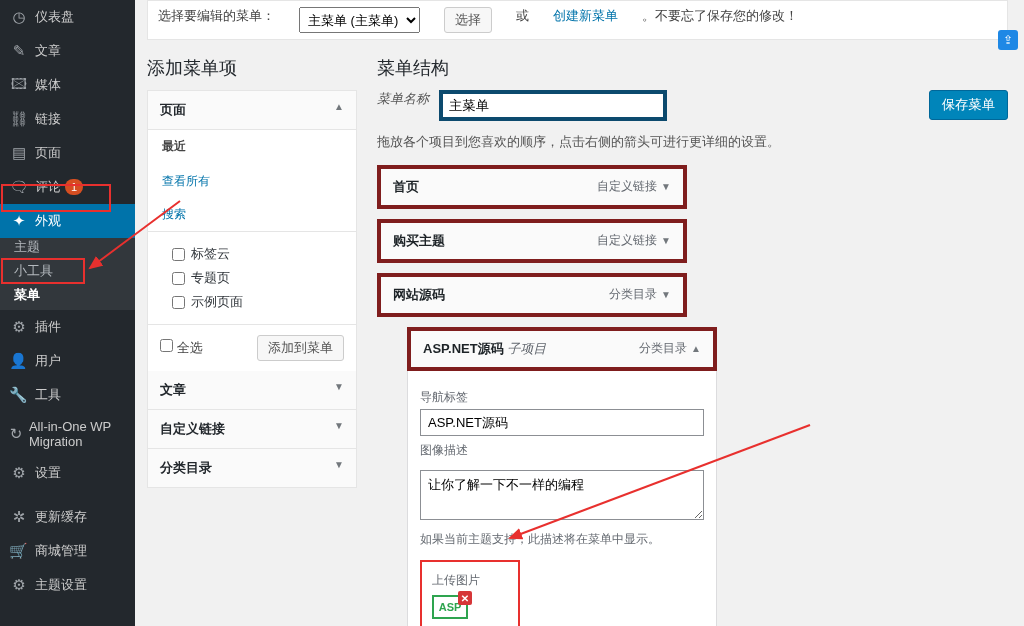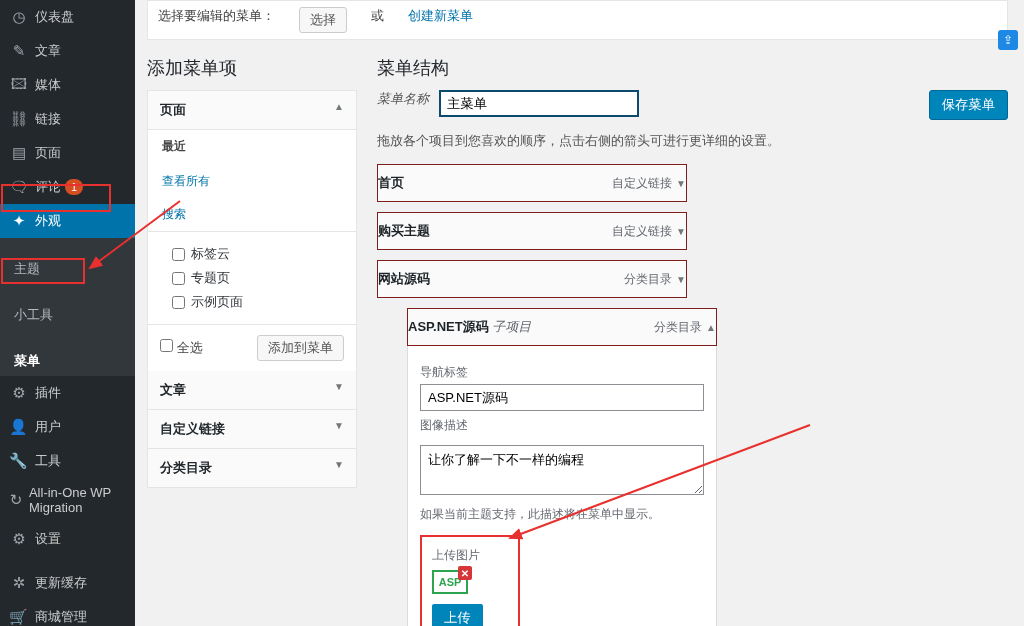--- a/index.html
+++ b/index.html
@@ -6,21 +6,21 @@
 body { font-family: -apple-system, "Microsoft YaHei", sans-serif; font-size: 13px; color: #444; background: #f1f1f1; width: 1024px; height: 626px; overflow: hidden; position: relative; }
 .layout { display: flex; height: 626px; }
 
 
 .sidebar { width: 135px; background: #23282d; color: #eee; flex-shrink: 0; }
 .sb-item { display: flex; align-items: center; padding: 7px 9px; color: #ccc; cursor: pointer; font-size: 13px; position: relative; }
 .sb-item.active { background: #0073aa; color: #fff; }
 .sb-item .icon { width: 20px; height: 20px; margin-right: 6px; display: inline-flex; align-items: center; justify-content: center; font-size: 15px; color: #a0a5aa; }
 .sb-item.active .icon { color: #fff; }
 .sb-sub { background: #32373c; }
-.sb-sub .sb-sub-item { padding: 22px 12px 6px 14px; color: #b4b9be; cursor: pointer; font-size: 13px; }
+.sb-sub .sb-sub-item { padding: 0 12px 6px 14px; color: #b4b9be; cursor: pointer; font-size: 13px; }
 .sb-sub .sb-sub-item.current { color: #fff; font-weight: 600; }
 .sb-badge { background: #d54e21; color: #fff; border-radius: 9px; font-size: 11px; padding: 0 6px; margin-left: 4px; line-height: 16px; display: inline-block; }
 
 
 .main { flex: 1; background: #f1f1f1; padding: 0 16px 16px 12px; overflow: auto; position: relative; }
 .topbar { background: #fff; border: 1px solid #e5e5e5; padding: 6px 10px; margin-top: 0; display: flex; gap: 24px; font-size: 13px; }
 .topbar select { padding: 2px 4px; font-size: 13px; }
 .btn { background: #f7f7f7; border: 1px solid #ccc; padding: 3px 10px; border-radius: 3px; cursor: pointer; font-size: 13px; color: #555; }
 .link { color: #0073aa; cursor: pointer; }
 
@@ -36,26 +36,26 @@
 .acc-body { padding: 0; }
 .tabs { display: flex; border-bottom: 1px solid #e5e5e5; padding: 0 6px; flex-direction: column; }
 .tab { padding: 8px 8px; font-size: 12px; color: #0073aa; cursor: pointer; }
 .tab.active { color: #444; border-bottom: 2px solid #fff; font-weight: 600; }
 .checklist { padding: 10px 12px; }
 .checklist label { display: flex; align-items: center; gap: 6px; padding: 3px 12px; color: #32373c; }
 .acc-footer { display: flex; justify-content: space-between; align-items: center; padding: 10px 12px; border-top: 1px solid #e5e5e5; }
 
 
 .menu-name-row { display: flex; align-items: flex-start; gap: 10px; margin-bottom: 12px; }
-.menu-name-row input { padding: 4px 6px; width: 200px; border: 2px solid #0c4a6e; }
+.menu-name-row input { padding: 4px 6px; width: 228px; border: 4px solid #0c4a6e; }
 .save-btn { background: #0085ba; color: #fff; border: 1px solid #006799; padding: 5px 12px; border-radius: 3px; cursor: pointer; margin-left: auto; }
 .hint { color: #555; font-size: 13px; margin-bottom: 14px; }
 
 .menu-items { }
-.menu-item-bar { background: #fafafa; border: 1px solid #7f1d1d; display: flex; justify-content: space-between; align-items: center; padding: 9px 0; margin-bottom: 10px; width: 310px; font-weight: 600; color: #1d2327; }
+.menu-item-bar { background: #fafafa; border: 4px solid #7f1d1d; display: flex; justify-content: space-between; align-items: flex-start; padding: 9px 12px; margin-bottom: 10px; width: 310px; font-weight: 600; color: #1d2327; }
 .menu-item-bar .type { font-weight: 400; color: #646970; font-size: 12px; display: flex; align-items: center; gap: 4px; }
 .menu-item-bar.child { margin-left: 30px; }
 .menu-item-detail { border: 1px solid #dcdcde; border-top: none; padding: 12px; margin-left: 30px; width: 310px; margin-top: -10px; margin-bottom: 10px; background: #fff; }
 .field-label { color: #646970; font-size: 12px; margin: 6px 0 3px; display: block; }
 .menu-item-detail input, .menu-item-detail textarea { width: 100%; padding: 5px 7px; border: 1px solid #8c8f94; font-size: 13px; font-family: inherit; }
 .menu-item-detail textarea { height: 50px; resize: vertical; margin-top: 8px; }
 .note { color: #646970; font-size: 12px; margin-top: 8px; }
 
 .upload-box { border: 2px solid #e8302e; padding: 10px; margin-top: 12px; width: 100px; display: inline-block; }
 .upload-label { color: #646970; font-size: 12px; margin-bottom: 6px; }
@@ -140,23 +140,25 @@
     <div class="sb-item">
         <span class="icon">⚙</span>
         <span>主题设置</span>
       </div>
     <div class="sb-item"></div>
   </div>
 
   <div class="main">
     <div class="topbar">
       <span>选择要编辑的菜单：</span>
+      <select><option>主菜单 (主菜单)</option></select>
       <button class="btn">选择</button>
       <span>或</span>
       <span class="link">创建新菜单</span>
+        <span>。不要忘了保存您的修改！</span>
     </div>
 
     <div class="cols">
       <div class="col-left">
         <h2>添加菜单项</h2>
         <div class="accordion">
           <div class="acc-head">
               <span>页面</span>
               <span class="caret">▲</span>
             </div>

